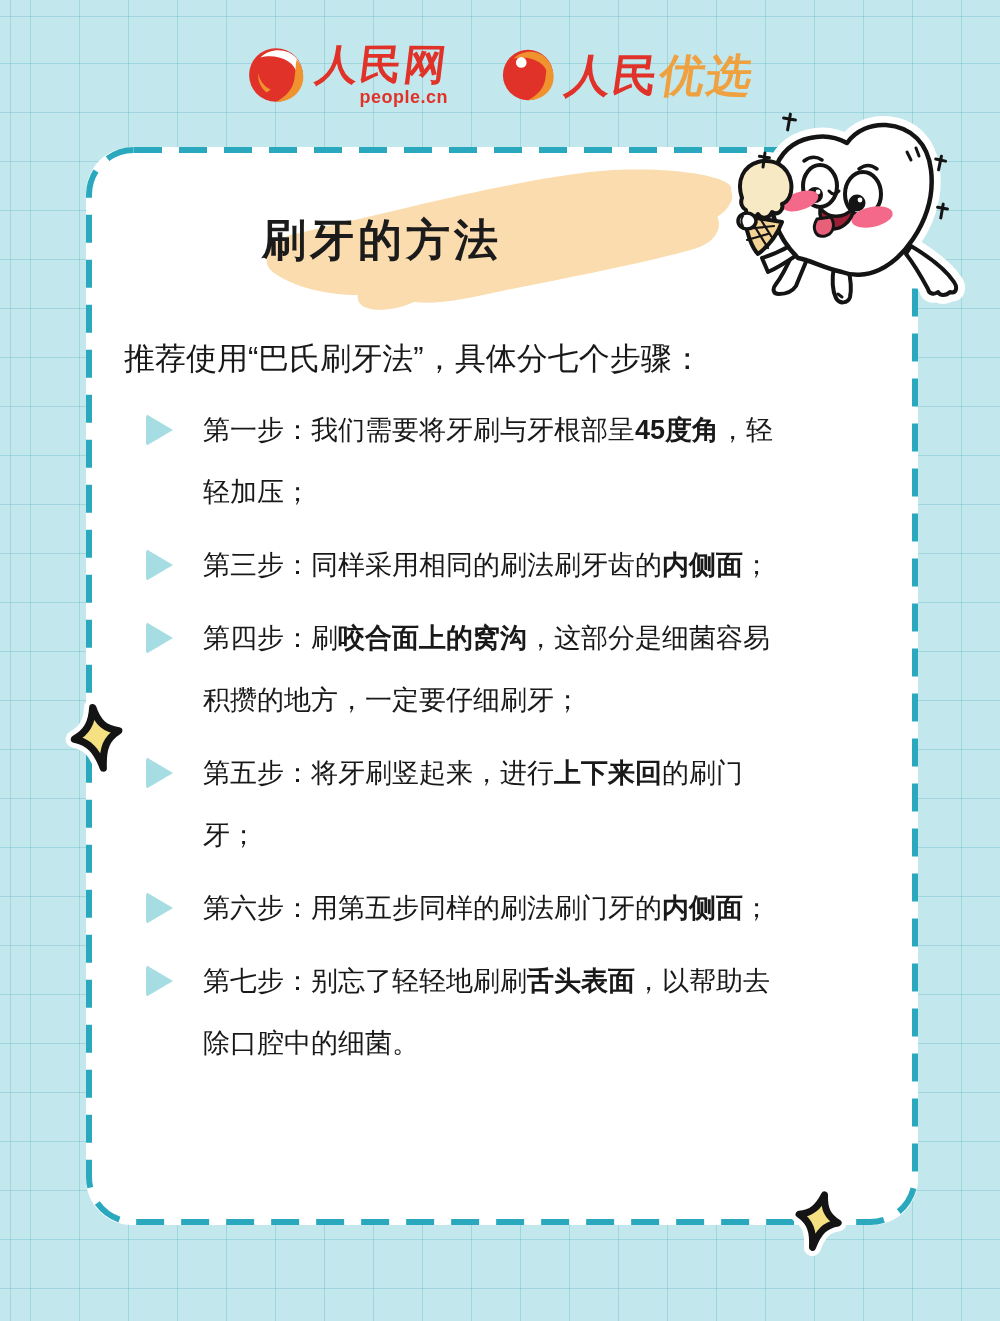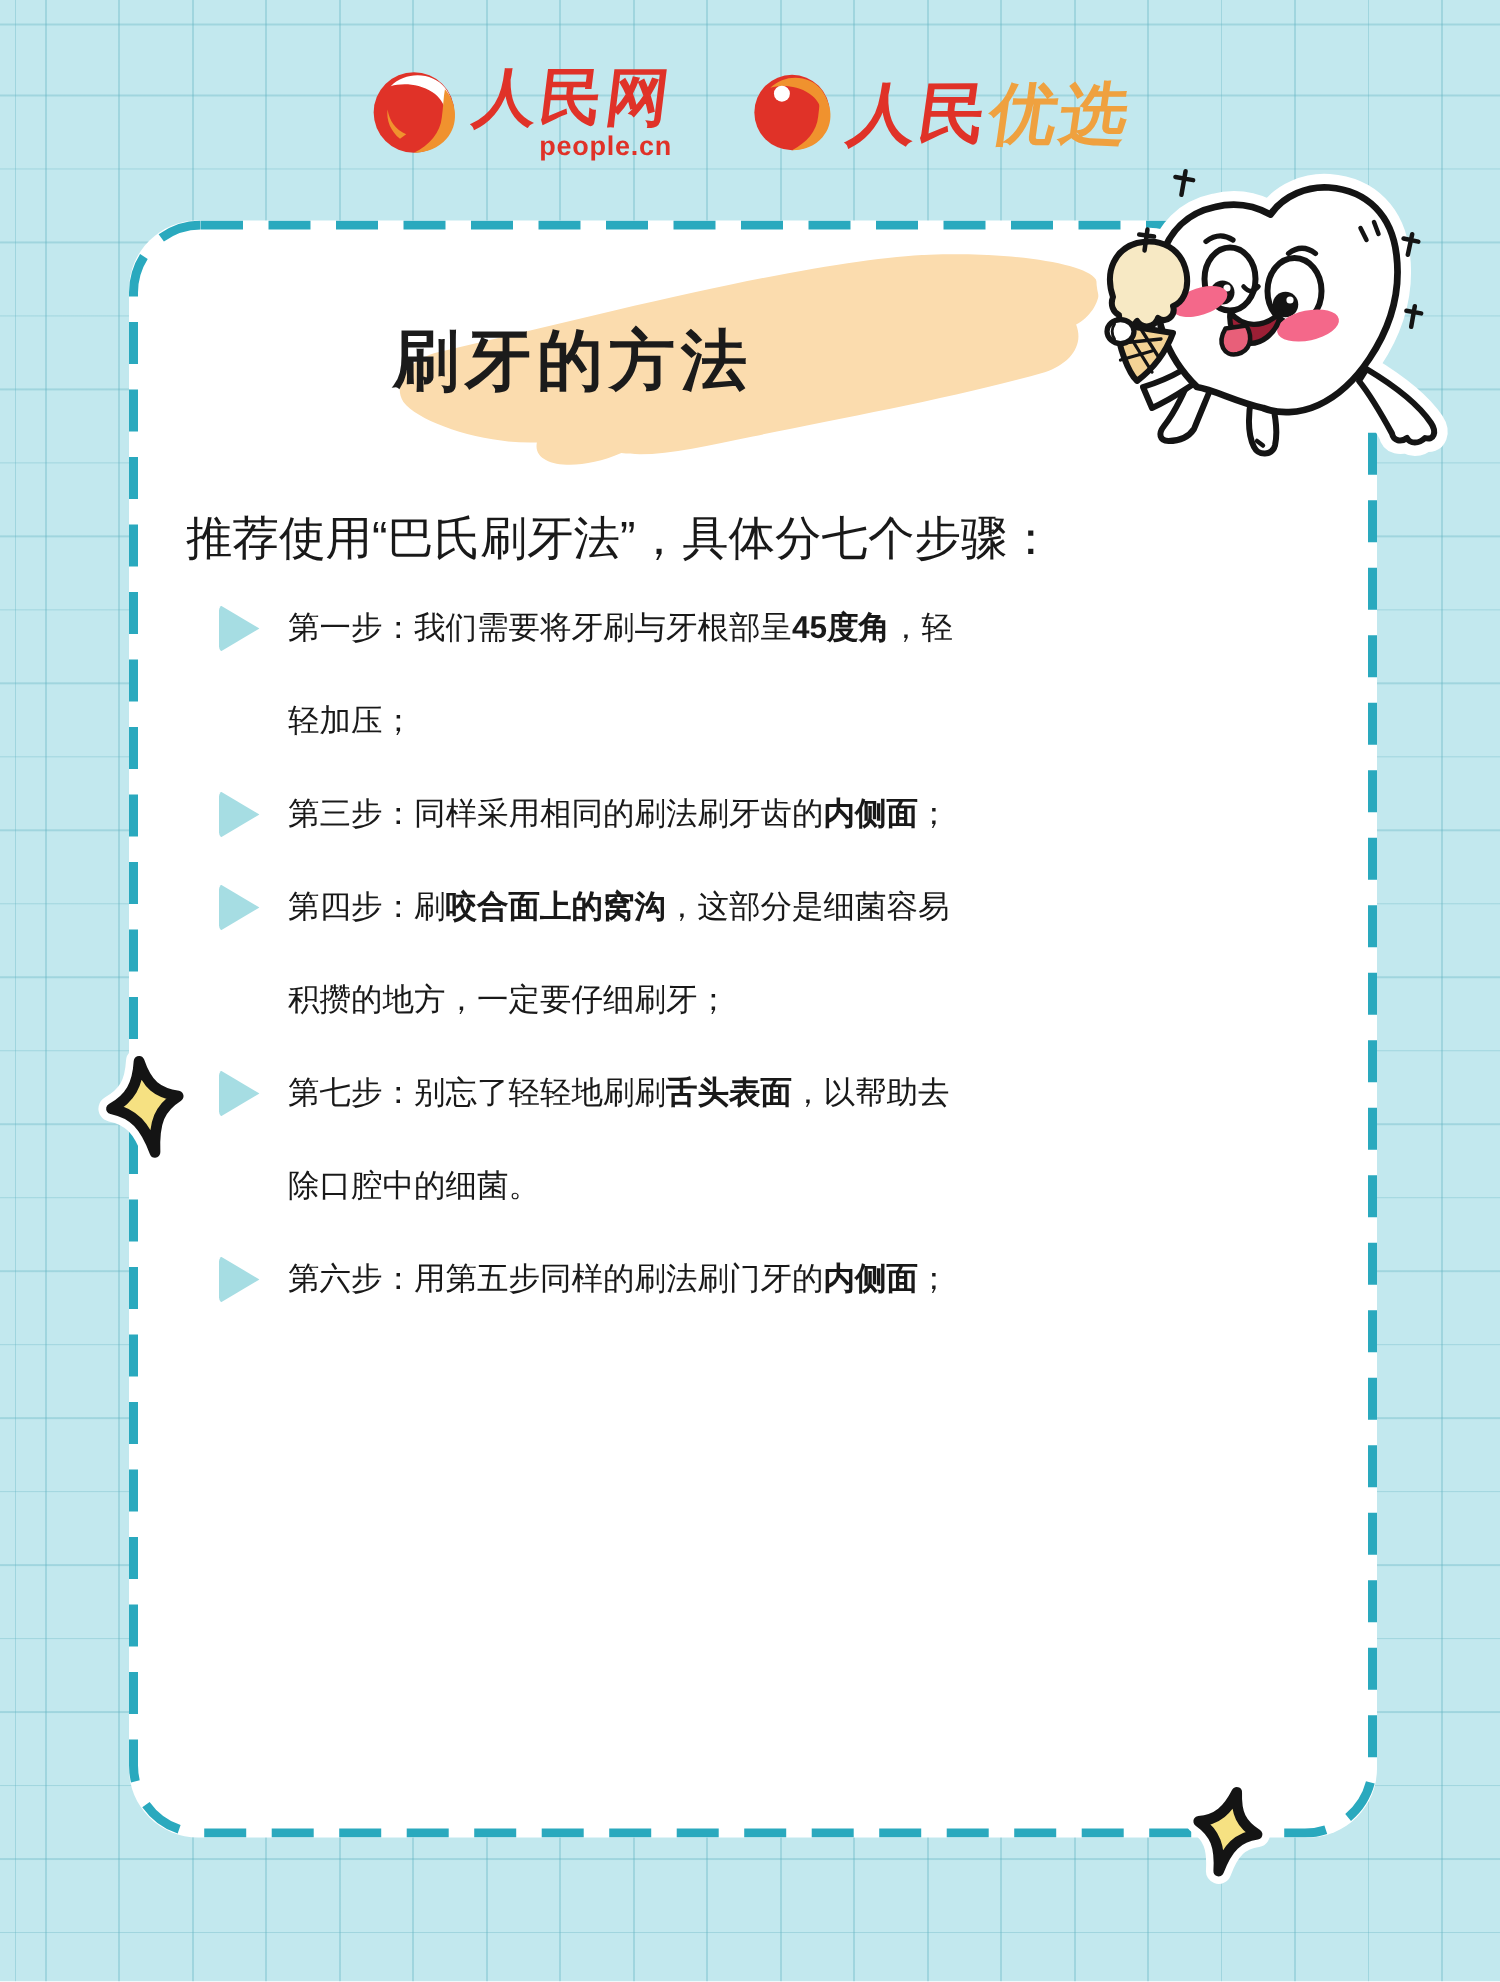--- a/index.html
+++ b/index.html
@@ -35,21 +35,21 @@
   .title-brush{position:absolute;left:260px;top:162px;z-index:2;transform:rotate(-2deg);}
   .card-title{
     position:absolute;left:262px;top:211px;width:480px;z-index:3;
     text-align:left;font-size:44px;font-weight:800;color:#1b1b1b;letter-spacing:4px;
   }
 
   
   .intro{position:absolute;left:124px;top:336px;z-index:4;font-size:31px;color:#191919;line-height:46px;}
   .steps{position:absolute;left:192px;top:388px;width:706px;z-index:4;}
   .step{position:relative;}
-  .step-text{margin:0;font-size:21px;line-height:62px;color:#191919;white-space:pre-wrap;}
+  .step-text{margin:11px;font-size:27px;line-height:62px;color:#191919;white-space:pre-wrap;}
   .step-text .bold{font-weight:700;}
   .bullet{
     position:absolute;left:-46px;top:15px;width:0;height:0;
     border-left:27px solid #a6dde3;border-top:16px solid transparent;border-bottom:16px solid transparent;
     border-radius:4px;
   }
 
   
   .tooth-wrap{position:absolute;left:716px;top:98px;z-index:6;}
   .sparkle-left{position:absolute;left:58px;top:690px;z-index:7;transform:rotate(-8deg);}
@@ -105,26 +105,31 @@
         <span class="bullet"></span>
         <p class="step-text"><span>第三步：同样采用相同的刷法刷牙齿的</span><span class="bold">内侧面</span><span>；</span></p>
       </div>
       <div class="step">
         <span class="bullet"></span>
         <p class="step-text"><span>第四步：刷</span><span class="bold">咬合面上的窝沟</span><span>，这部分是细菌容易
 积攒的地方，一定要仔细刷牙；</span></p>
       </div>
       <div class="step">
         <span class="bullet"></span>
-        <p class="step-text"><span>第七步：别忘了轻轻地刷刷</span><span class="bold">舌头表面</span><span>，以帮助去
-除口腔中的细菌。</span></p>
+        <p class="step-text"><span>第五步：将牙刷竖起来，进行</span><span class="bold">上下来回</span><span>的刷门
+牙；</span></p>
       </div>
       <div class="step">
         <span class="bullet"></span>
         <p class="step-text"><span>第六步：用第五步同样的刷法刷门牙的</span><span class="bold">内侧面</span><span>；</span></p>
+      </div>
+      <div class="step">
+        <span class="bullet"></span>
+        <p class="step-text"><span>第七步：别忘了轻轻地刷刷</span><span class="bold">舌头表面</span><span>，以帮助去
+除口腔中的细菌。</span></p>
       </div>
     </div>
 
   <svg class="card-border" width="832" height="1078" viewBox="0 0 832 1078">
     <rect x="3" y="3" width="826" height="1072" rx="45" fill="none" stroke="#2aa9be" stroke-width="6" stroke-dasharray="28 17"></rect>
   </svg>
 
   <div class="tooth-wrap">
   <svg width="256" height="240" viewBox="0 0 256 240">
     <g stroke="#ffffff" stroke-width="18" stroke-linejoin="round" stroke-linecap="round" fill="#ffffff">

